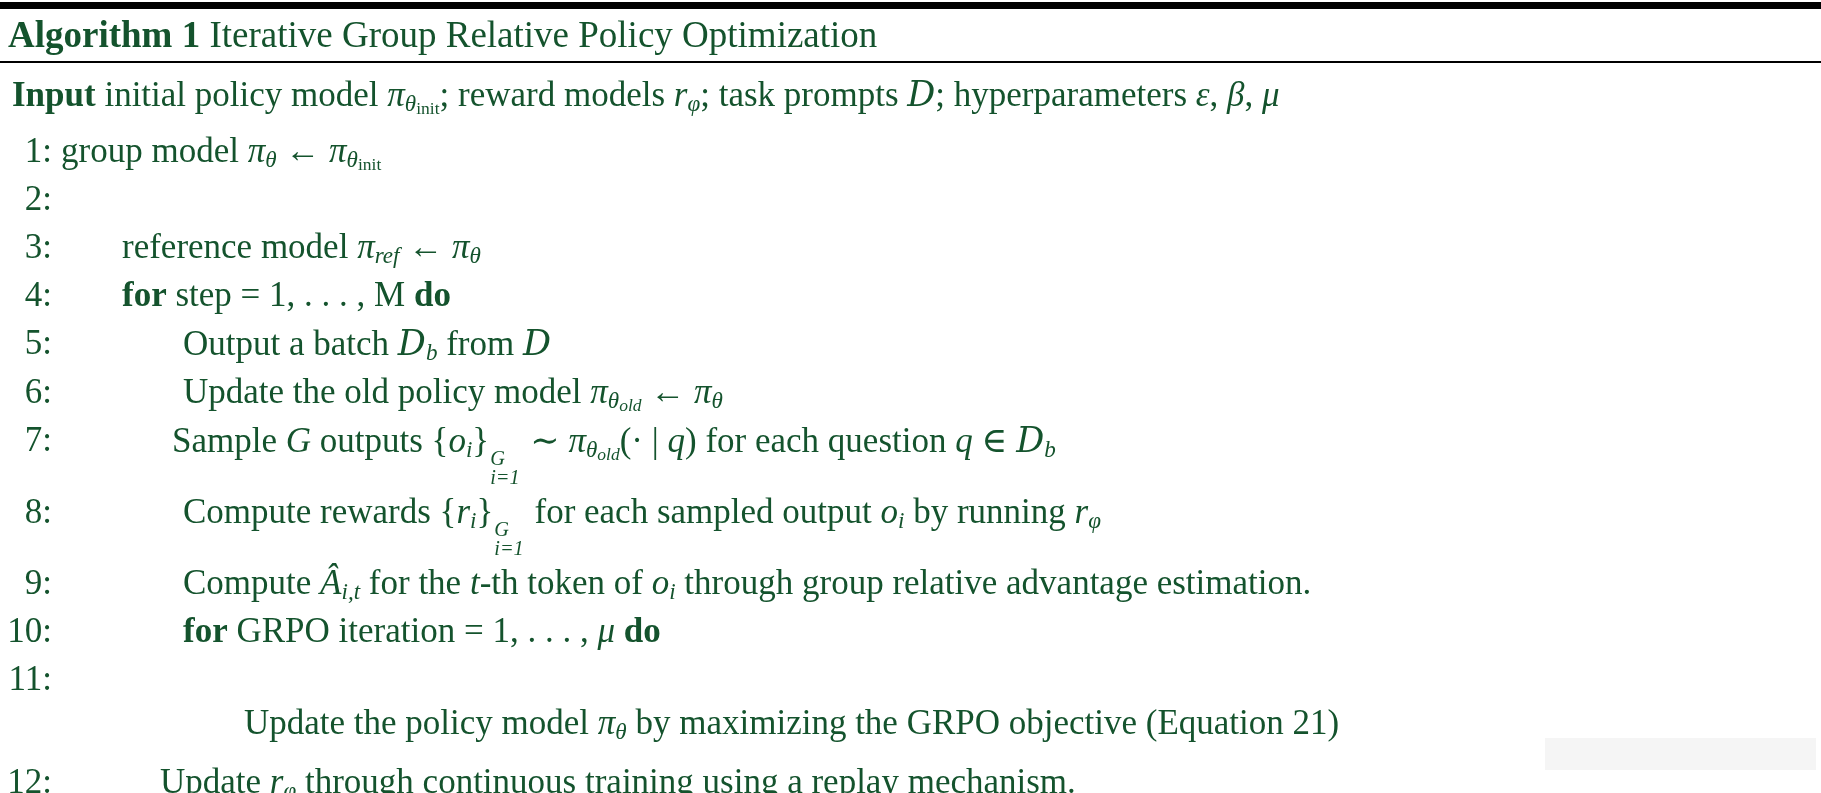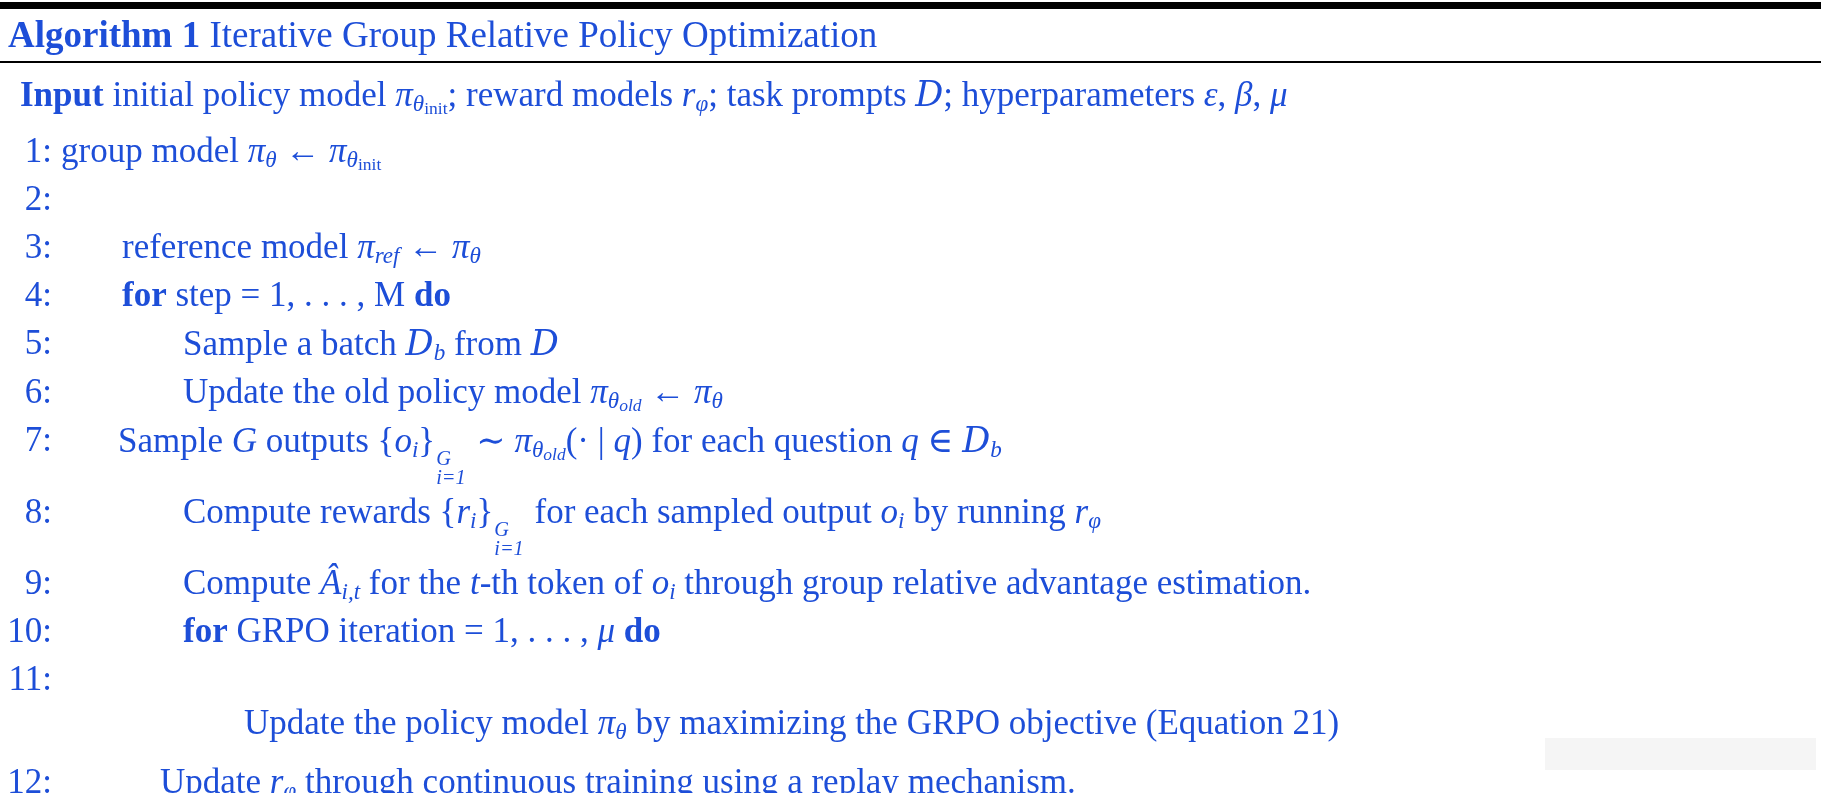--- a/index.html
+++ b/index.html
@@ -1,40 +1,40 @@
 <!DOCTYPE html>
 <html><head>
 <meta charset="utf-8">
 <style>
   html,body { margin:0; padding:0; background:#ffffff; }
   .page {
     position:relative;
     width:1821px; height:793px;
     background:#ffffff;
-    color:#1d4ed8;
+    color:#14532d;
     font-family:"Liberation Serif","DejaVu Serif",serif;
     overflow:hidden;
     box-sizing:border-box;
   }
   .rule-thick { height:7px; background:#000; }
   .rule-top { margin-top:2px; }
   .rule-thin { height:2px; background:#000; }
 
   .title {
     font-size:37px;
     line-height:47px;
     padding:2px 8px 3px 8px;
     white-space:nowrap;
   }
   .title .bold { font-weight:700; }
 
   .input-line, .output-line {
     font-size:35px;
     line-height:48px;
-    padding-left:20px;
+    padding-left:12px;
     white-space:nowrap;
   }
   .input-line { padding-top:7px; padding-bottom:6px; }
   .output-line { padding-top:12px; padding-bottom:6px; }
 
   .lines { padding-top:2px; }
   .line {
     display:flex;
     font-size:35px;
     line-height:48px;
@@ -89,29 +89,29 @@
       <div class="line">
     <span class="num">3:</span>
     <span class="stmt" style="margin-left: 70px;"><span class="s-r">reference model </span><span class="s-i">π</span><span class="s-sub">ref</span><span class="s-r"> ← </span><span class="s-i">π</span><span class="s-sub">θ</span></span>
   </div>
       <div class="line">
     <span class="num">4:</span>
     <span class="stmt" style="margin-left: 70px;"><span class="s-b">for</span><span class="s-r"> step = 1, . . . , M </span><span class="s-b">do</span></span>
   </div>
       <div class="line">
     <span class="num">5:</span>
-    <span class="stmt" style="margin-left: 131px;"><span class="s-r">Sample a batch </span><span class="s-cal">D</span><span class="s-sub">b</span><span class="s-r"> from </span><span class="s-cal">D</span></span>
+    <span class="stmt" style="margin-left: 131px;"><span class="s-r">Output a batch </span><span class="s-cal">D</span><span class="s-sub">b</span><span class="s-r"> from </span><span class="s-cal">D</span></span>
   </div>
       <div class="line">
     <span class="num">6:</span>
     <span class="stmt" style="margin-left: 131px;"><span class="s-r">Update the old policy model </span><span class="s-i">π</span><span class="s-sub">θ</span><span class="s-sub2">old</span><span class="s-r"> ← </span><span class="s-i">π</span><span class="s-sub">θ</span></span>
   </div>
       <div class="line">
     <span class="num">7:</span>
-    <span class="stmt" style="margin-left: 66px; text-align: center;"><span class="s-r">Sample </span><span class="s-i">G</span><span class="s-r"> outputs {</span><span class="s-i">o</span><span class="s-sub">i</span><span class="s-r">}</span><span class="stack">
+    <span class="stmt" style="margin-left: 120px; text-align: center;"><span class="s-r">Sample </span><span class="s-i">G</span><span class="s-r"> outputs {</span><span class="s-i">o</span><span class="s-sub">i</span><span class="s-r">}</span><span class="stack">
             <span>G</span>
             <span>i=1</span>
           </span><span class="s-r"> ∼ </span><span class="s-i">π</span><span class="s-sub">θ</span><span class="s-sub2">old</span><span class="s-r">(· | </span><span class="s-i">q</span><span class="s-r">) for each question </span><span class="s-i">q</span><span class="s-r"> ∈ </span><span class="s-cal">D</span><span class="s-sub">b</span></span>
   </div>
       <div class="line">
     <span class="num">8:</span>
     <span class="stmt" style="margin-left: 131px;"><span class="s-r">Compute rewards {</span><span class="s-i">r</span><span class="s-sub">i</span><span class="s-r">}</span><span class="stack">
             <span>G</span>
             <span>i=1</span>
           </span><span class="s-r"> for each sampled output </span><span class="s-i">o</span><span class="s-sub">i</span><span class="s-r"> by running </span><span class="s-i">r</span><span class="s-sub">φ</span></span>

